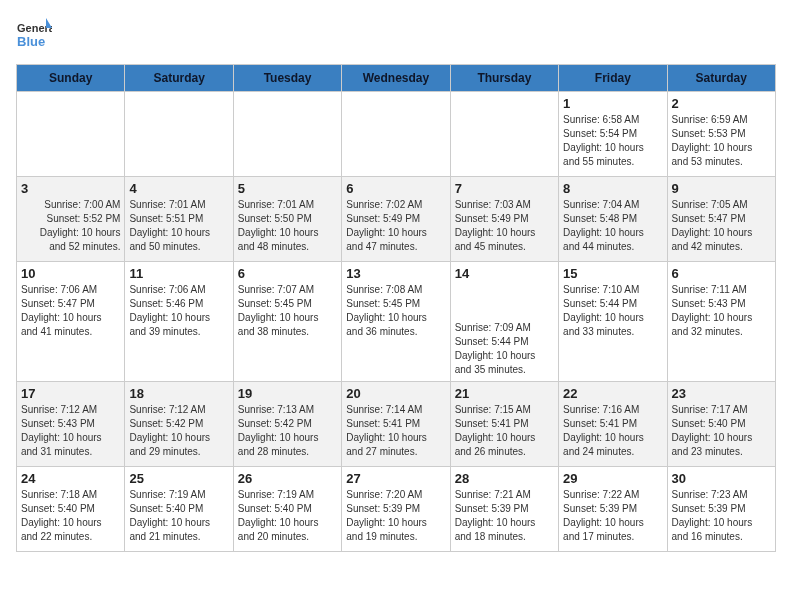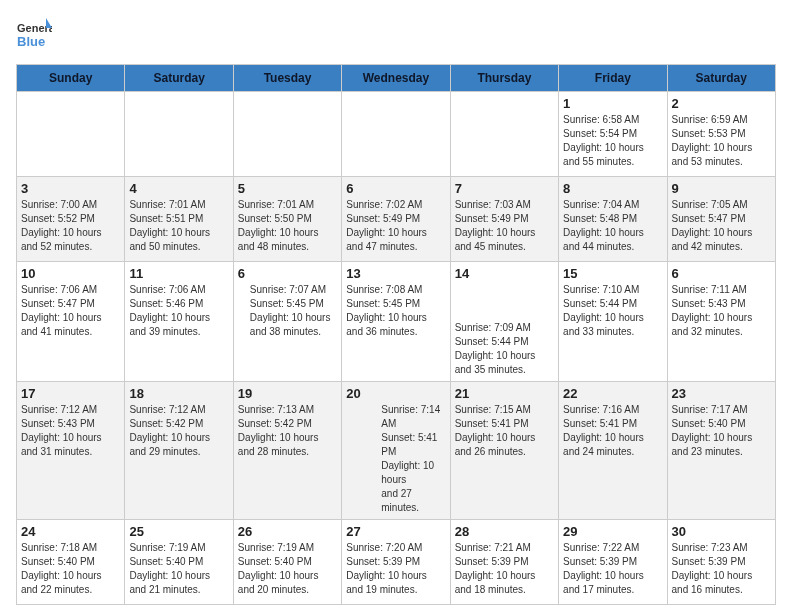--- a/index.html
+++ b/index.html
@@ -123,21 +123,21 @@
           <span class="day-number">2</span>
           <div class="day-info" style="white-space: pre-line;">Sunrise: 6:59 AM
 Sunset: 5:53 PM
 Daylight: 10 hours
 and 53 minutes.</div>
         </td>
       </tr>
       <tr>
         <td>
           <span class="day-number">3</span>
-          <div class="day-info" style="white-space: pre-line;">Sunrise: 7:00 AM
+          <div class="day-info" style="white-space: pre-line; text-align: right;">Sunrise: 7:00 AM
 Sunset: 5:52 PM
 Daylight: 10 hours
 and 52 minutes.</div>
         </td>
         <td>
           <span class="day-number">4</span>
           <div class="day-info" style="white-space: pre-line;">Sunrise: 7:01 AM
 Sunset: 5:51 PM
 Daylight: 10 hours
 and 50 minutes.</div>
@@ -188,21 +188,21 @@
         </td>
         <td>
           <span class="day-number">11</span>
           <div class="day-info" style="white-space: pre-line;">Sunrise: 7:06 AM
 Sunset: 5:46 PM
 Daylight: 10 hours
 and 39 minutes.</div>
         </td>
         <td>
           <span class="day-number">6</span>
-          <div class="day-info" style="white-space: pre-line; margin-left: 12px;">Sunrise: 7:07 AM
+          <div class="day-info" style="white-space: pre-line;">Sunrise: 7:07 AM
 Sunset: 5:45 PM
 Daylight: 10 hours
 and 38 minutes.</div>
         </td>
         <td>
           <span class="day-number">13</span>
           <div class="day-info" style="white-space: pre-line;">Sunrise: 7:08 AM
 Sunset: 5:45 PM
 Daylight: 10 hours
 and 36 minutes.</div>
@@ -246,21 +246,21 @@
         </td>
         <td>
           <span class="day-number">19</span>
           <div class="day-info" style="white-space: pre-line;">Sunrise: 7:13 AM
 Sunset: 5:42 PM
 Daylight: 10 hours
 and 28 minutes.</div>
         </td>
         <td>
           <span class="day-number">20</span>
-          <div class="day-info" style="white-space: pre-line; margin-left: 35px;">Sunrise: 7:14 AM
+          <div class="day-info" style="white-space: pre-line;">Sunrise: 7:14 AM
 Sunset: 5:41 PM
 Daylight: 10 hours
 and 27 minutes.</div>
         </td>
         <td>
           <span class="day-number">21</span>
           <div class="day-info" style="white-space: pre-line;">Sunrise: 7:15 AM
 Sunset: 5:41 PM
 Daylight: 10 hours
 and 26 minutes.</div>

